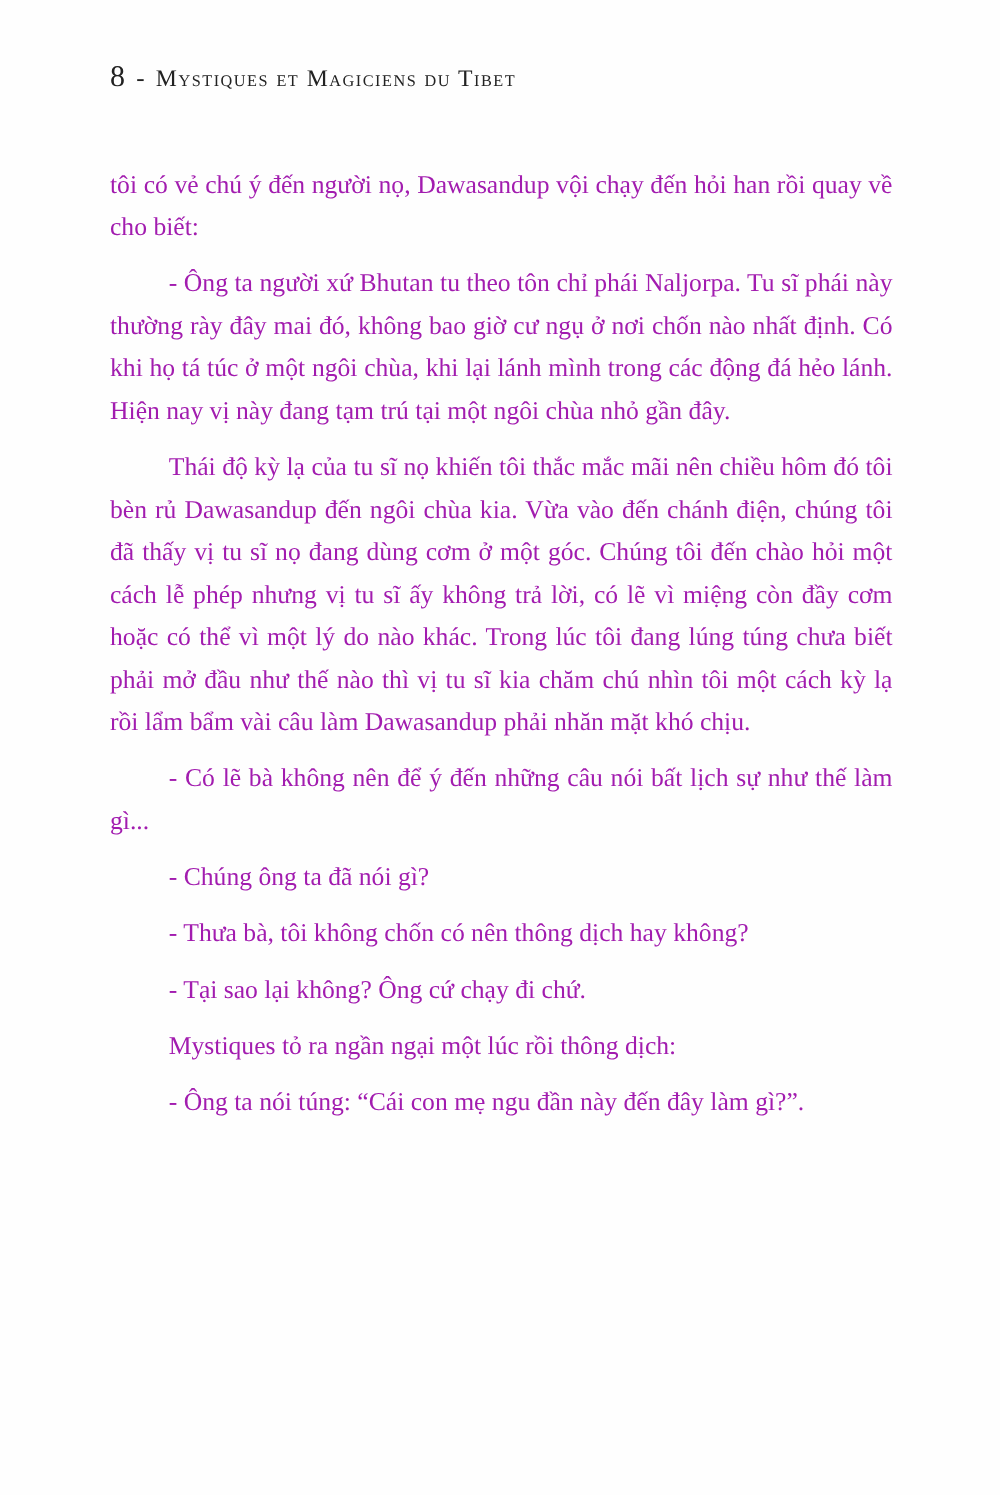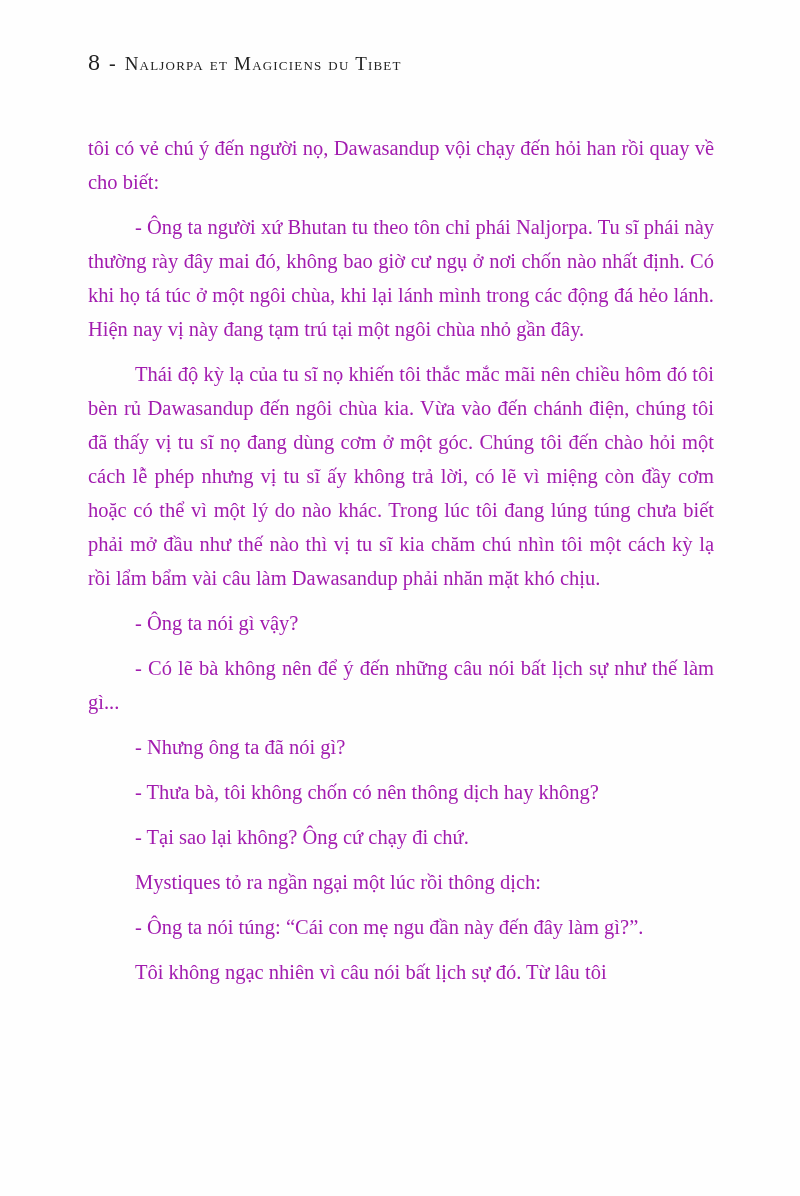--- a/index.html
+++ b/index.html
@@ -62,30 +62,28 @@
     }
   </style>
 </head>
 <body>
 
 <div class="page">
 
   <div class="running-header">
     <span class="page-number">8</span>
     <span class="header-sep">-</span>
-    <span class="header-title">Naljorpa et Magiciens du Tibet</span>
+    <span class="header-title">Mystiques et Magiciens du Tibet</span>
   </div>
 
   <div class="body-text">
     <p>tôi có vẻ chú ý đến người nọ, Dawasandup vội chạy đến hỏi han rồi quay về cho biết:</p>
     <p class="indent">- Ông ta người xứ Bhutan tu theo tôn chỉ phái Naljorpa. Tu sĩ phái này thường rày đây mai đó, không bao giờ cư ngụ ở nơi chốn nào nhất định. Có khi họ tá túc ở một ngôi chùa, khi lại lánh mình trong các động đá hẻo lánh. Hiện nay vị này đang tạm trú tại một ngôi chùa nhỏ gần đây.</p>
     <p class="indent">Thái độ kỳ lạ của tu sĩ nọ khiến tôi thắc mắc mãi nên chiều hôm đó tôi bèn rủ Dawasandup đến ngôi chùa kia. Vừa vào đến chánh điện, chúng tôi đã thấy vị tu sĩ nọ đang dùng cơm ở một góc. Chúng tôi đến chào hỏi một cách lễ phép nhưng vị tu sĩ ấy không trả lời, có lẽ vì miệng còn đầy cơm hoặc có thể vì một lý do nào khác. Trong lúc tôi đang lúng túng chưa biết phải mở đầu như thế nào thì vị tu sĩ kia chăm chú nhìn tôi một cách kỳ lạ rồi lẩm bẩm vài câu làm Dawasandup phải nhăn mặt khó chịu.</p>
-    <p class="indent">- Ông ta nói gì vậy?</p>
     <p class="indent">- Có lẽ bà không nên để ý đến những câu nói bất lịch sự như thế làm gì...</p>
-    <p class="indent">- Nhưng ông ta đã nói gì?</p>
+    <p class="indent">- Chúng ông ta đã nói gì?</p>
     <p class="indent">- Thưa bà, tôi không chốn có nên thông dịch hay không?</p>
     <p class="indent">- Tại sao lại không? Ông cứ chạy đi chứ.</p>
     <p class="indent">Mystiques tỏ ra ngần ngại một lúc rồi thông dịch:</p>
     <p class="indent">- Ông ta nói túng: “Cái con mẹ ngu đần này đến đây làm gì?”.</p>
-    <p class="indent">Tôi không ngạc nhiên vì câu nói bất lịch sự đó. Từ lâu tôi</p>
   </div>
 
 </div>
 
 </body></html>

